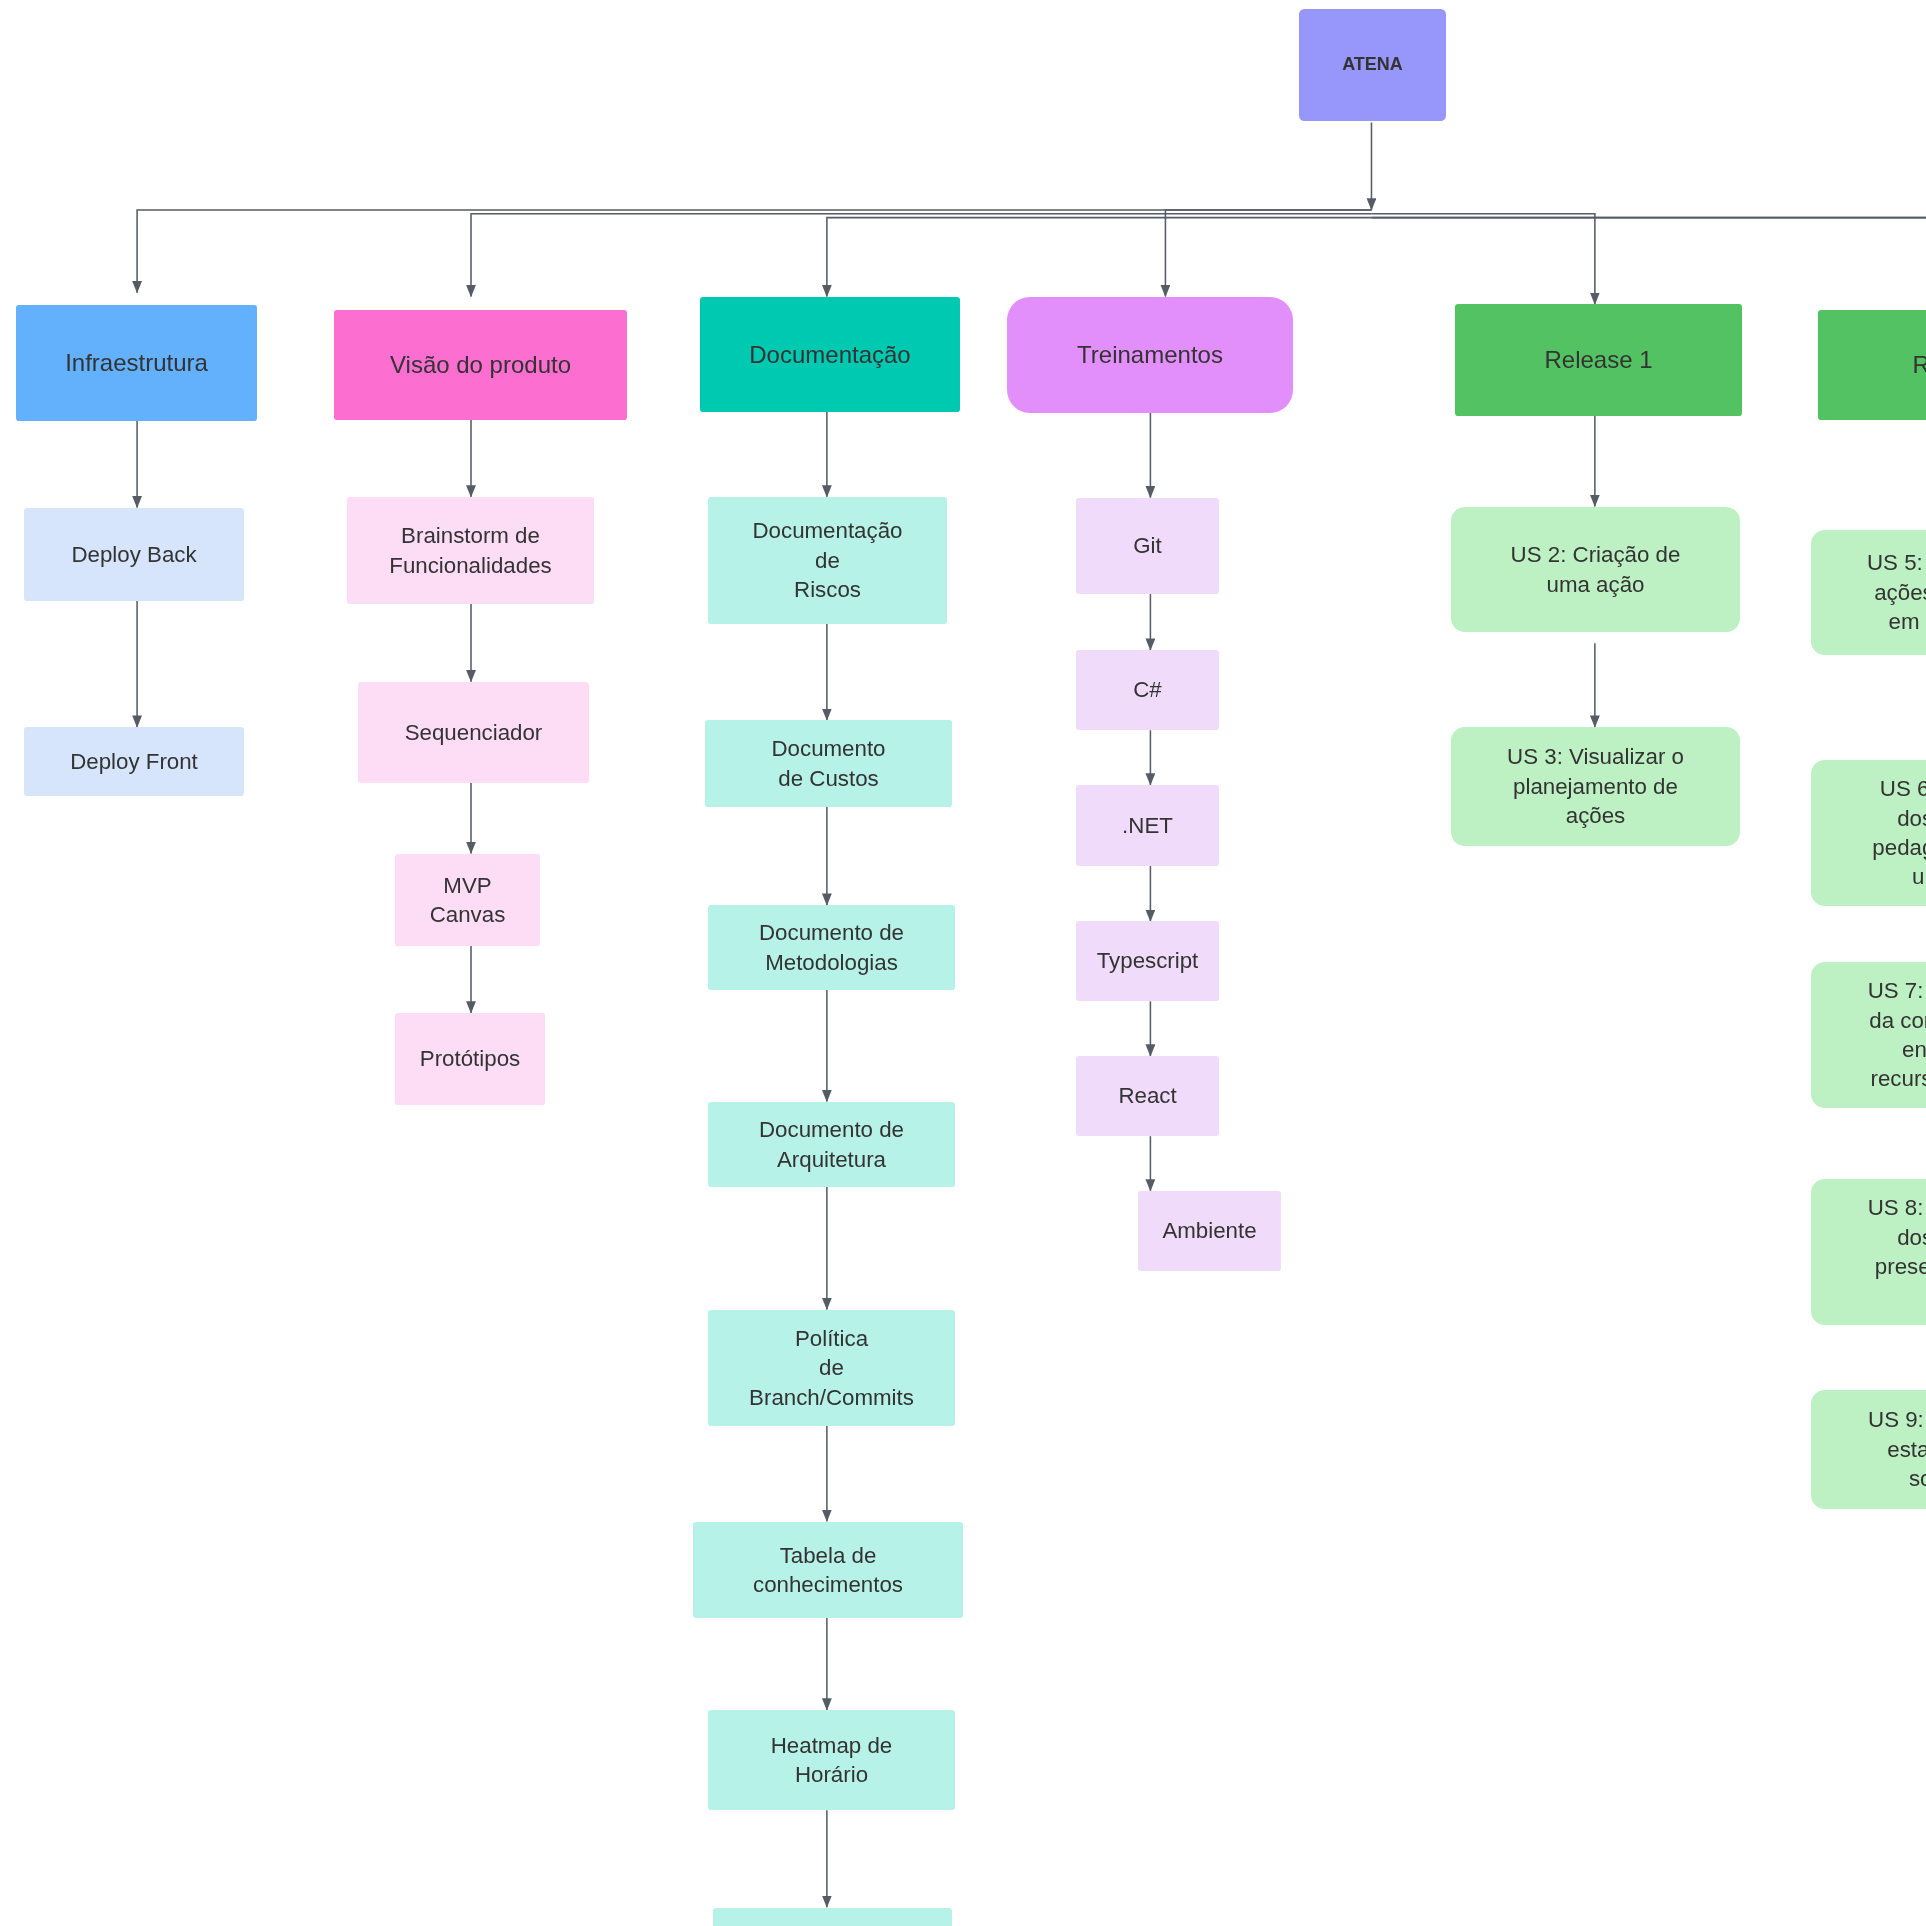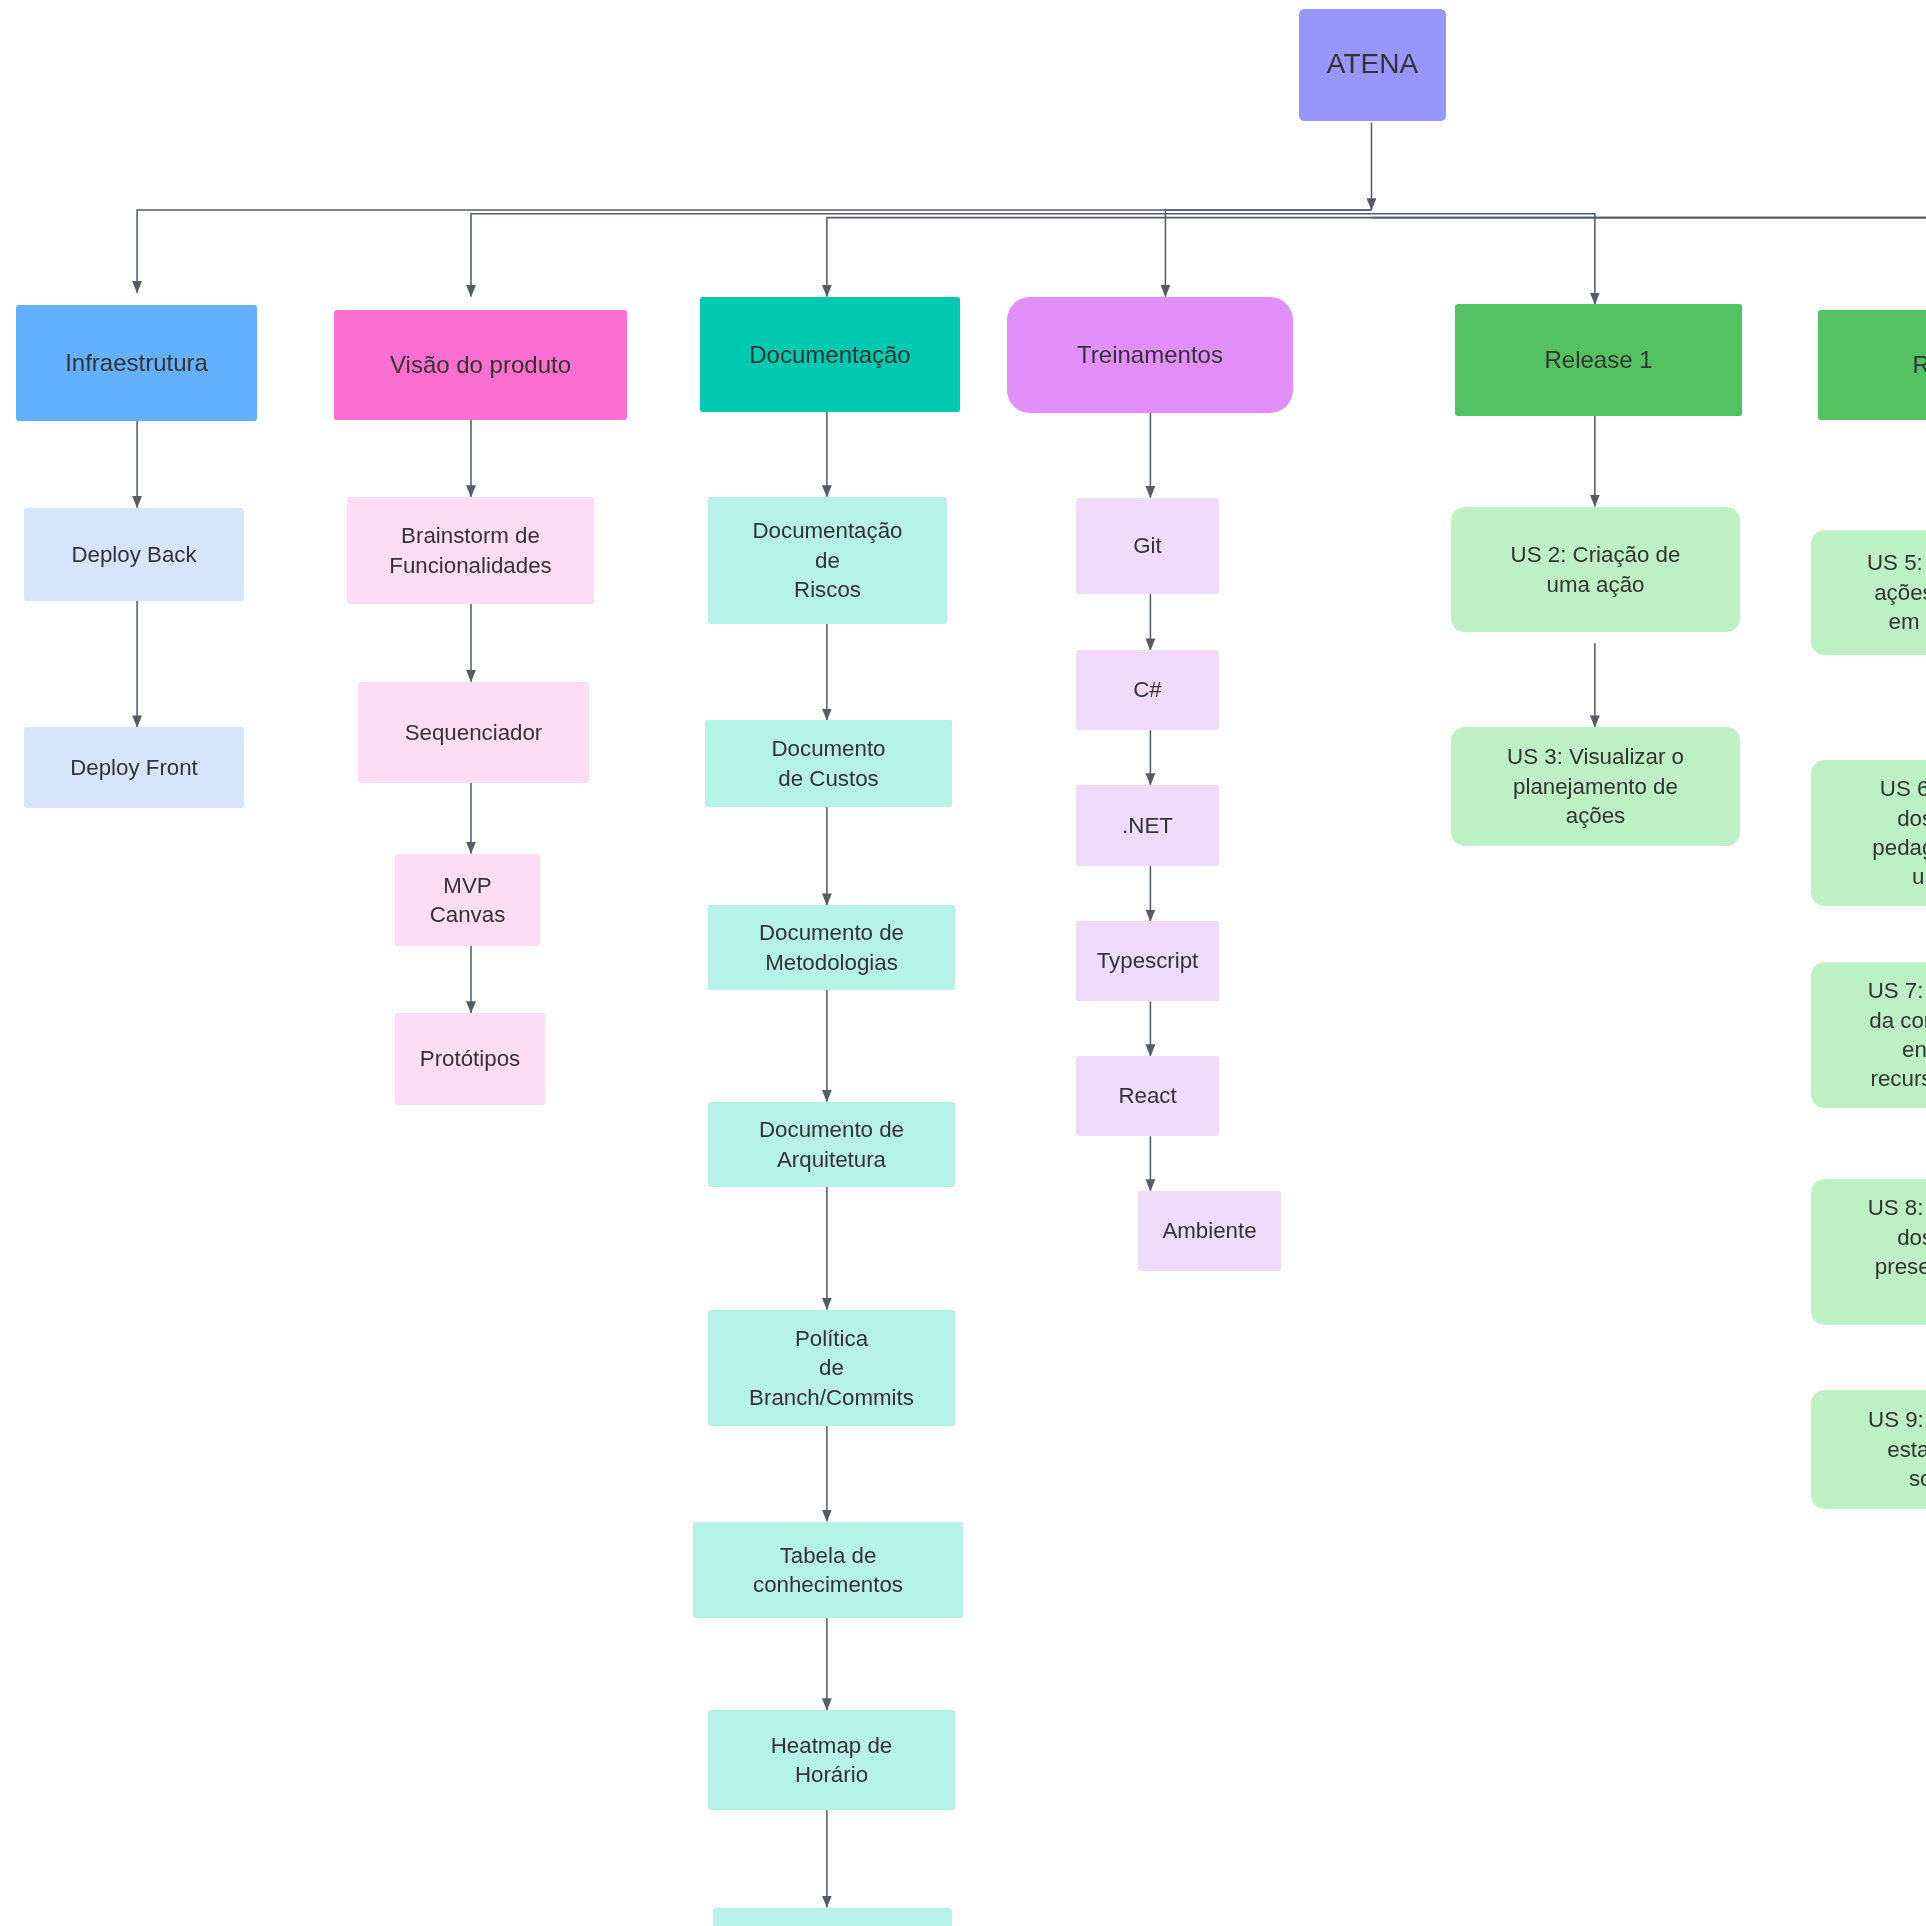--- a/index.html
+++ b/index.html
@@ -33,22 +33,23 @@
     color:#333333;
     line-height:1.32;
     padding:3.9px 5.4px;
     white-space:pre-line;
     z-index:5;
   }
 
   
   .n-root{
     background:#9797fb;
-    font-size:28px;
+    font-size:18px;
     border-radius:5.4px;
+    font-weight:bold;
   }
 
   
   .n-cat{
     font-size:24px;
     border-radius:3.1px;
   }
   .cat-infra{background:#63b0fc;}
   .cat-visao{background:#fc6fd1;}
   .cat-doc  {background:#00c9b1;}
@@ -139,21 +140,21 @@
   <div class="node n-cat cat-doc" style="left:700px; top:297px; width:260px; height:115px;">Documentação</div>
 
   <div class="node n-cat cat-trein" style="left:1007px; top:297px; width:286px; height:116px;border-radius:23px;">Treinamentos</div>
 
   <div class="node n-cat cat-rel" style="left:1455px; top:304px; width:287px; height:112px;">Release 1</div>
 
   <div class="node n-cat cat-rel" style="left:1818px; top:310px; width:297px; height:110px;">Release 2</div>
 
   <div class="node n-leaf leaf-blue" style="left:24px; top:508px; width:220px; height:93px;">Deploy Back</div>
 
-  <div class="node n-leaf leaf-blue" style="left:24px; top:727px; width:220px; height:81px;">Deploy Front</div>
+  <div class="node n-leaf leaf-blue" style="left:24px; top:727px; width:220px; height:69px;">Deploy Front</div>
 
   <div class="node n-leaf leaf-pink" style="left:347px; top:497px; width:247px; height:107px;">Brainstorm de
 Funcionalidades</div>
 
   <div class="node n-leaf leaf-pink" style="left:358px; top:682px; width:231px; height:101px;">Sequenciador</div>
 
   <div class="node n-leaf leaf-pink" style="left:395px; top:854px; width:145px; height:92px;">MVP
 Canvas</div>
 
   <div class="node n-leaf leaf-pink" style="left:395px; top:1013px; width:150px; height:92px;">Protótipos</div>

